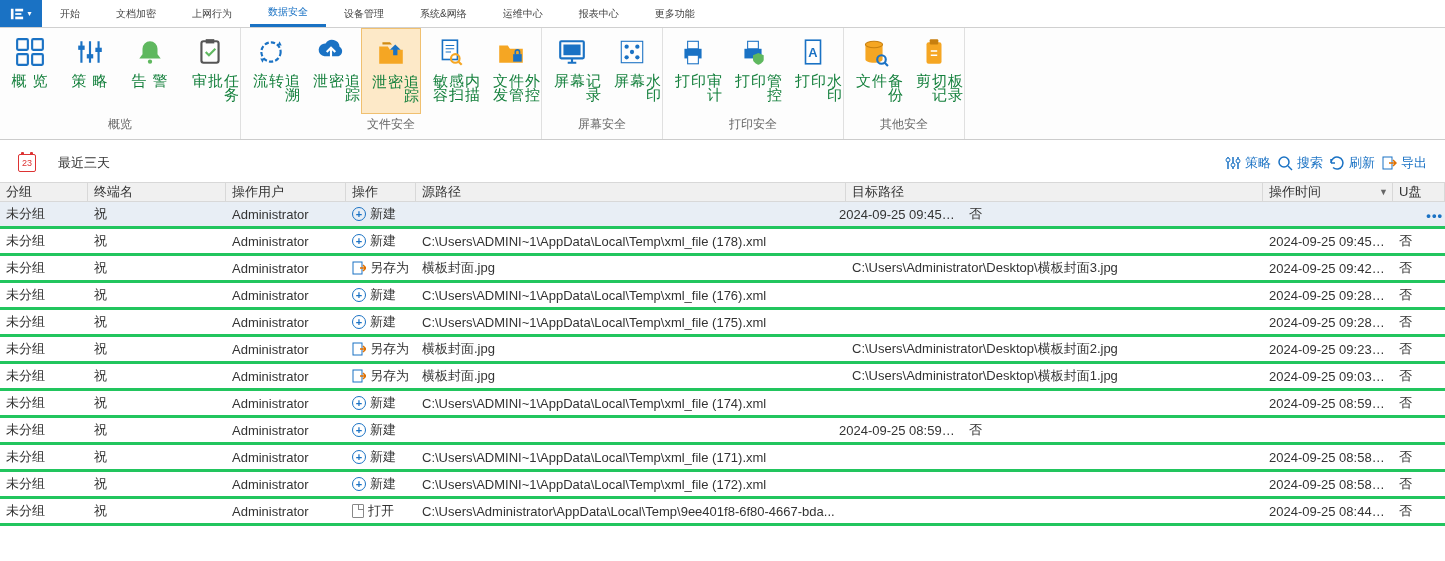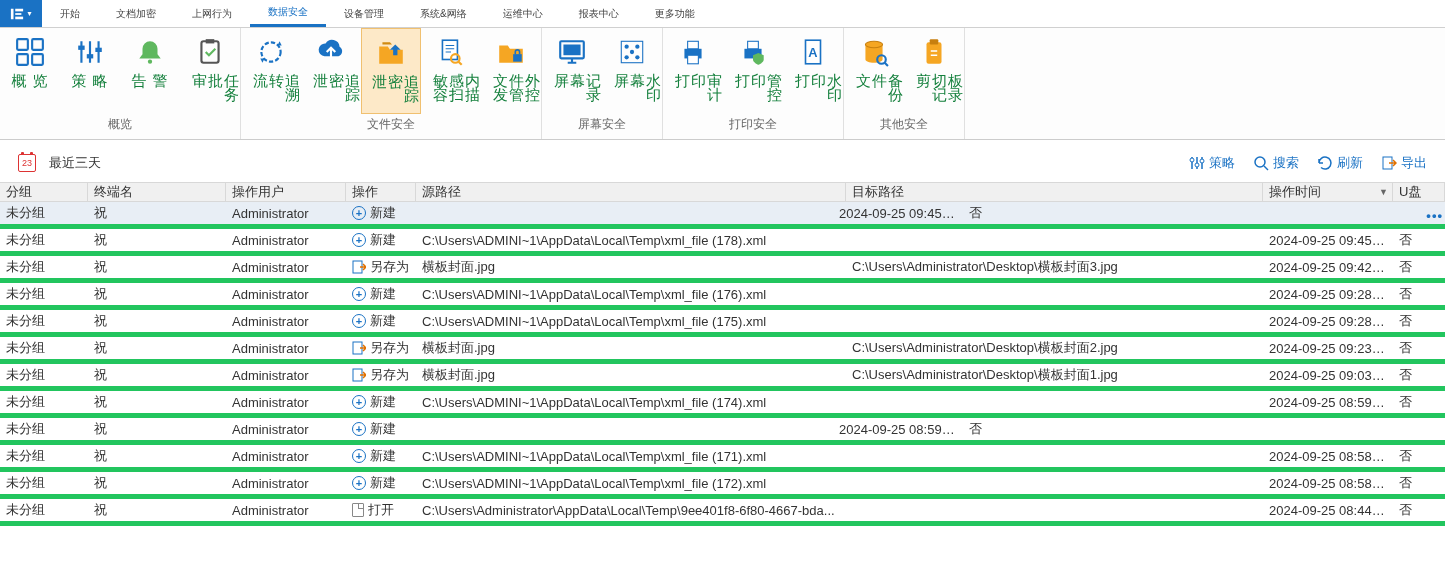--- a/index.html
+++ b/index.html
@@ -15,41 +15,41 @@
 .ribbon { display: flex; border-bottom: 1px solid #ccc; background: #fdfdfd; height: 112px; }
 .ribbon-group { display: flex; flex-direction: column; align-items: center; border-right: 1px solid #e0e0e0; padding-bottom: 4px; }
 .ribbon-row { display: flex; flex: 1; }
 .ribbon-btn { width: 60px; display: flex; flex-direction: column; align-items: center; justify-content: flex-start; padding-top: 8px; cursor: pointer; }
 .ribbon-btn.active { background: #fde9c8; border: 1px solid #f0c070; }
 .ribbon-icon { width: 32px; height: 32px; display: flex; align-items: center; justify-content: center; margin-bottom: 6px; }
 .ribbon-label { font-size: 15px; color: #15803d; text-align: right; line-height: 14px; letter-spacing:1px; }
 .ribbon-group-label { font-size: 12px; color: #666; padding: 2px 0 2px 0; }
 
 .filter-bar { display: flex; align-items: center; justify-content: space-between; padding: 14px 18px 10px 18px; }
-.filter-left { display: flex; align-items: center; gap: 13px; color: #333; }
+.filter-left { display: flex; align-items: center; gap: 22px; color: #333; }
 .cal-icon { width:18px; height:18px; border:1px solid #d33; border-radius:2px; display:flex; align-items:center; justify-content:center; font-size:9px; color:#d33; position:relative; }
 .cal-icon::before { content:""; position:absolute; top:-3px; left:2px; width:3px; height:3px; background:#d33; border-radius:1px; }
 .cal-icon::after { content:""; position:absolute; top:-3px; right:2px; width:3px; height:3px; background:#d33; border-radius:1px; }
-.filter-right { display: flex; gap: 18px; }
+.filter-right { display: flex; gap: 6px; }
 .action-link { display: flex; align-items: center; gap: 4px; color: #1a72c4; cursor: pointer; font-size: 13px; }
 
 .grid-header { display: flex; background: #f0f0f0; border-top:1px solid #d8d8d8; border-bottom:1px solid #d8d8d8; height: 20px; align-items: stretch; }
 .grid-header .col { border-right: 1px solid #d8d8d8; padding: 0 6px; display:flex; align-items:center; color:#333; font-size:13px; position:relative; }
 .col-group { width: 88px; }
 .col-term { width: 138px; }
 .col-user { width: 120px; }
 .col-op { width: 70px; }
 .col-src { width: 430px; }
 .col-dst { width: 417px; }
 .col-time { width: 130px; }
 .col-udisk { width: 46px; flex:1 0 auto; }
 .sort-ind { position:absolute; right:4px; font-size:9px; color:#666; }
 
 .grid-body { }
-.row { display:flex; height:27px; align-items:center; border-bottom:5px solid #22c55e; }
+.row { display:flex; height:27px; align-items:center; border-bottom:3px solid #22c55e; }
 .row.sel { background:#e8eef5; }
 .row .c { padding:0 6px; font-size:13px; color:#333; overflow:hidden; white-space:nowrap; text-overflow:ellipsis; }
 .op-cell { display:flex; align-items:center; gap:4px; }
 .more-dots { position:absolute; right:2px; color:#1a72c4; letter-spacing:1px; font-weight:bold; }
 .row-wrap { position:relative; }
 
 .ic-create { width:14px; height:14px; border:1.5px solid #1a72c4; border-radius:50%; display:inline-flex; align-items:center; justify-content:center; color:#1a72c4; font-size:11px; font-weight:bold; }
 .ic-saveas { width:14px; height:14px; display:inline-flex; align-items:center; justify-content:center; }
 .ic-open { width:12px; height:14px; border:1px solid #888; border-radius:1px; display:inline-block; position:relative; }
 .ic-open::after { content:""; position:absolute; top:0; right:0; width:4px; height:4px; background:#fff; border-left:1px solid #888; border-bottom:1px solid #888; }

